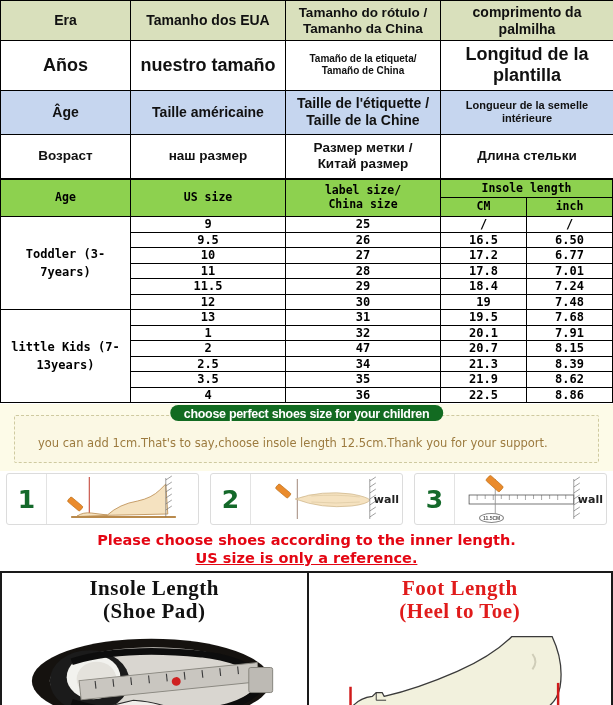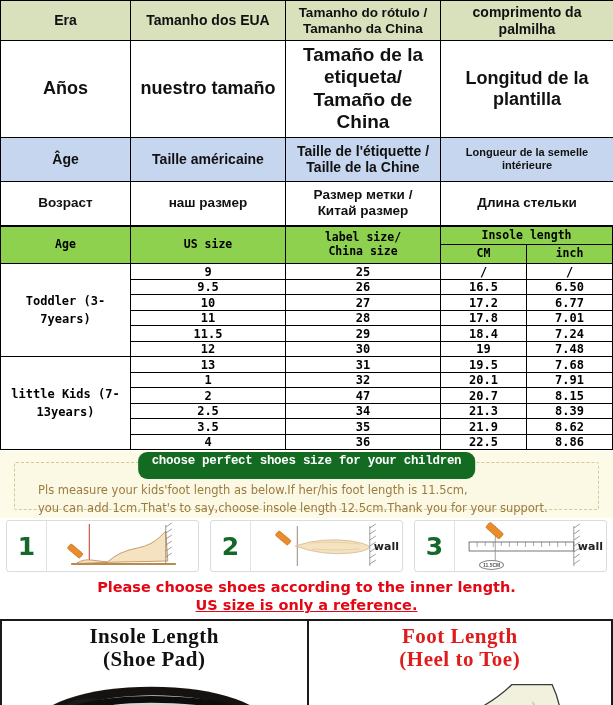--- a/index.html
+++ b/index.html
@@ -33,21 +33,21 @@
   .c3 { width: 155px; }
   .c4 { width: 173px; }
 
   tr.row-pt td { background: #d9e0bc; height: 31px; font-size: 14px; }
   tr.row-es td { background: #ffffff; height: 38px; font-size: 18px; }
   tr.row-fr td { background: #c6d6ef; height: 44px; font-size: 14px; }
   tr.row-ru td { background: #ffffff; height: 44px; font-size: 13.5px; }
 
   tr.row-pt td.c3 { font-size: 13.5px; }
   tr.row-fr td.c4 { font-size: 11px; }
-  tr.row-es td.c3 { font-size: 19px; }
+  tr.row-es td.c3 { font-size: 10px; }
 
   
   table.size-table {
     width: 613px;
     border-collapse: collapse;
     table-layout: fixed;
     font-family: "DejaVu Sans Mono", "Liberation Mono", monospace;
     border-radius: 25px;
   }
   table.size-table th, table.size-table td {
@@ -98,26 +98,26 @@
     background: #fbf8e4;
   }
   .pill {
     position: absolute;
     left: 50%;
     top: 1px;
     transform: translateX(-50%);
     background: #126b21;
     color: #fff;
     border-radius: 9px;
-    padding: 2px 14px 11px;
+    padding: 2px 14px 0;
     font-size: 12.5px;
     font-weight: bold;
     letter-spacing: -0.3px;
     white-space: nowrap;
-    font-family: Liberation Mono, monospace;
+    font-family: Liberation Sans, sans-serif;
     z-index: 3;
   }
   .promo-text {
     position: absolute;
     left: 38px;
     top: 31px;
     width: 545px;
     color: #9c7b3f;
     font-size: 11.5px;
     line-height: 1.55;
@@ -355,21 +355,20 @@
       <td>22.5</td>
       <td>8.86</td>
     </tr>
   </tbody>
 </table>
 
 <div class="promo">
   <div class="promo-inner"></div>
   <div class="pill">choose perfect shoes size for your children</div>
   <div class="promo-text">
-    <div>Pls measure your kids'foot length as below.If her/his foot length is 11.5cm,</div>
     <div>you can add 1cm.That's to say,choose insole length 12.5cm.Thank you for your support.</div>
   </div>
 </div>
 
 <div class="steps">
 
   <div class="step">
     <div class="step-num">1</div>
     <div class="step-art">
       <svg viewBox="0 0 150 50" preserveAspectRatio="none">

